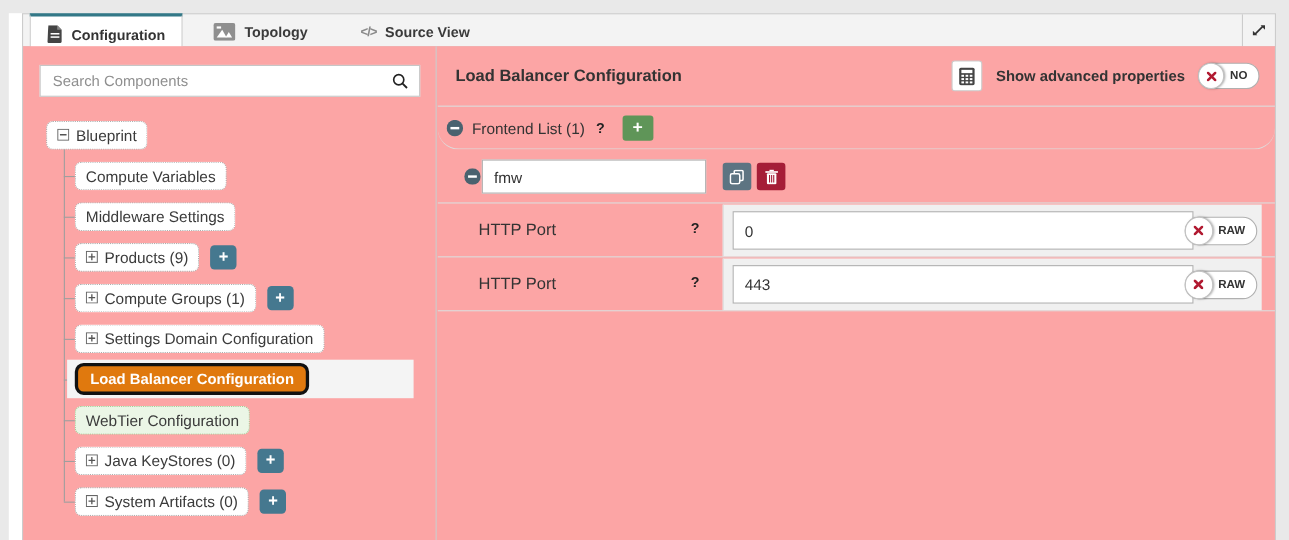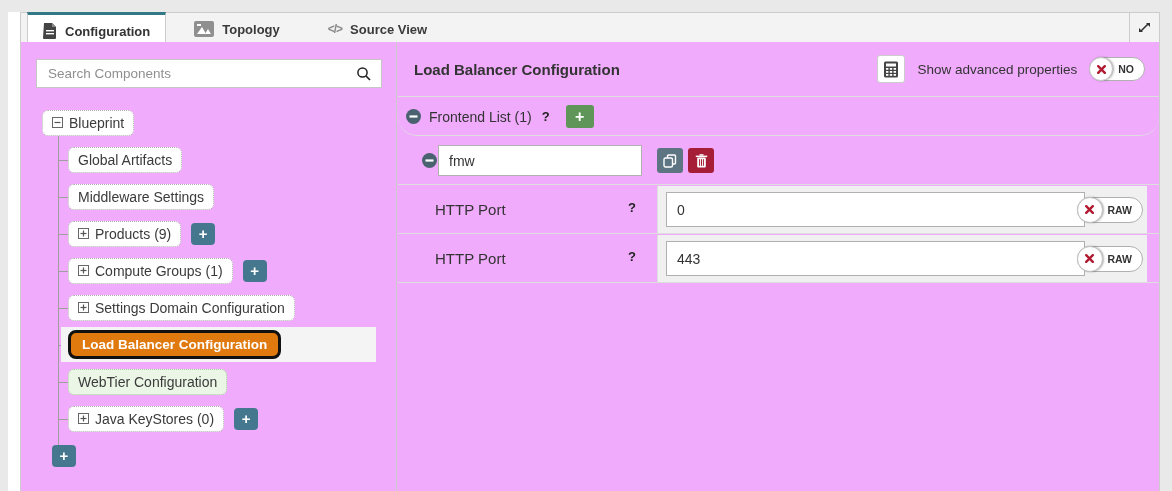--- a/index.html
+++ b/index.html
@@ -25,21 +25,21 @@
     border-left:1px solid #ccc; border-right:1px solid #ccc;
     border-top:3px solid #337887;
   }
   .tab.inactive { color:#3a3a3a; }
   .code-glyph { font-size:12px; font-weight:bold; color:#8a8a8a; letter-spacing:-1px; }
   .expand-cell { margin-left:auto; width:30px; border-left:1px solid #ccc;
                  display:flex; align-items:center; justify-content:center; cursor:pointer; }
 
   
   .panel { position:absolute; left:12px; right:0; top:30px; bottom:0;
-           border-left:1px solid #ccc; border-right:1px solid #ccc; background:#f0abfc; }
+           border-left:1px solid #ccc; border-right:1px solid #ccc; background:#fca5a5; }
   .sidebar { position:absolute; left:0; top:0; bottom:0; width:376px; border-right:1px solid #ccc; }
   .main { position:absolute; left:377px; right:0; top:0; bottom:0; }
 
   
   .searchbox { position:absolute; left:15px; top:17px; width:346px; height:29px;
                border:1px solid #c6c6c6; background:#fff; }
   .searchbox input { width:100%; height:100%; border:0; outline:none; padding:0 34px 0 11px;
                      font-family:inherit; font-size:13.5px; color:#333; background:transparent; }
   .searchbox input::placeholder { color:#8f8f8f; opacity:1; }
   .search-ico { position:absolute; right:9px; top:6px; }
@@ -61,21 +61,21 @@
   .plus-sm { width:24px; height:22px; border-radius:4px; background:#45788f; font-size:15px; margin-left:10px; }
   .plus-green { width:28px; height:23px; border-radius:3px; background:#5f9558; font-size:16px; margin-left:8px; }
 
   
   .mp-header { position:absolute; left:0; right:0; top:0; height:55px; border-bottom:1px solid #ddd;
                display:flex; align-items:center; padding:0 14px 0 16px; }
   .mp-title { font-size:15px; font-weight:bold; color:#333; }
   .mp-right { margin-left:auto; display:flex; align-items:center; gap:8px; }
   .calc-btn { width:28px; height:28px; border:1px solid #ccc; border-radius:3px; background:#fff;
               display:flex; align-items:center; justify-content:center; cursor:pointer; }
-  .adv-label { font-size:13.5px; font-weight:normal; color:#333; margin:0 4px; }
+  .adv-label { font-size:13.5px; font-weight:bold; color:#333; margin:0 4px; }
 
   .toggle { display:inline-flex; align-items:center; height:24px; border:1px solid #b0b0b0;
             border-radius:13px; background:#fff; cursor:pointer; }
   .toggle .knob { width:24px; height:24px; border-radius:50%; background:#fff; border:1px solid #c2c2c2;
                   box-shadow:1px 0 2px rgba(0,0,0,.3); display:flex; align-items:center; justify-content:center;
                   margin:-1px 0 -1px -1px; }
   .toggle .tlabel { font-size:10.5px; font-weight:bold; color:#333; padding:0 10px 0 5px; }
   .toggle.raw { height:26px; border-radius:14px; }
   .toggle.raw .knob { width:26px; height:26px; }
 
@@ -172,21 +172,21 @@
                   <rect x="0.5" y="0.5" width="10" height="10" fill="#fff" stroke="#666"></rect>
                   <line x1="2.5" y1="5.5" x2="8.5" y2="5.5" stroke="#555" stroke-width="1.2"></line>
                 </svg>
             </span>
             <span>Blueprint</span>
           </span>
         </div>
 
         <div class="trow stubbed">
           <span class="tnode">
-            <span>Global Artifacts</span>
+            <span>Compute Variables</span>
           </span>
         </div>
 
         <div class="trow stubbed">
           <span class="tnode">
             <span>Middleware Settings</span>
           </span>
         </div>
 
         <div class="trow stubbed">
@@ -250,20 +250,30 @@
                   <line x1="2.5" y1="5.5" x2="8.5" y2="5.5" stroke="#555" stroke-width="1.2"></line>
                   <line x1="5.5" y1="2.5" x2="5.5" y2="8.5" stroke="#555" stroke-width="1.2"></line>
                 </svg>
             </span>
             <span>Java KeyStores (0)</span>
           </span>
           <span class="plus-btn plus-sm">+</span>
         </div>
 
         <div class="trow stubbed">
+          <span class="tnode">
+            <span>
+              <svg width="11" height="11" viewBox="0 0 11 11">
+                  <rect x="0.5" y="0.5" width="10" height="10" fill="#fff" stroke="#666"></rect>
+                  <line x1="2.5" y1="5.5" x2="8.5" y2="5.5" stroke="#555" stroke-width="1.2"></line>
+                  <line x1="5.5" y1="2.5" x2="5.5" y2="8.5" stroke="#555" stroke-width="1.2"></line>
+                </svg>
+            </span>
+            <span>System Artifacts (0)</span>
+          </span>
           <span class="plus-btn plus-sm">+</span>
         </div>
       </div>
     </div>
 
     <div class="main">
 
       <div class="mp-header">
         <span class="mp-title">Load Balancer Configuration</span>
         <span class="mp-right">

